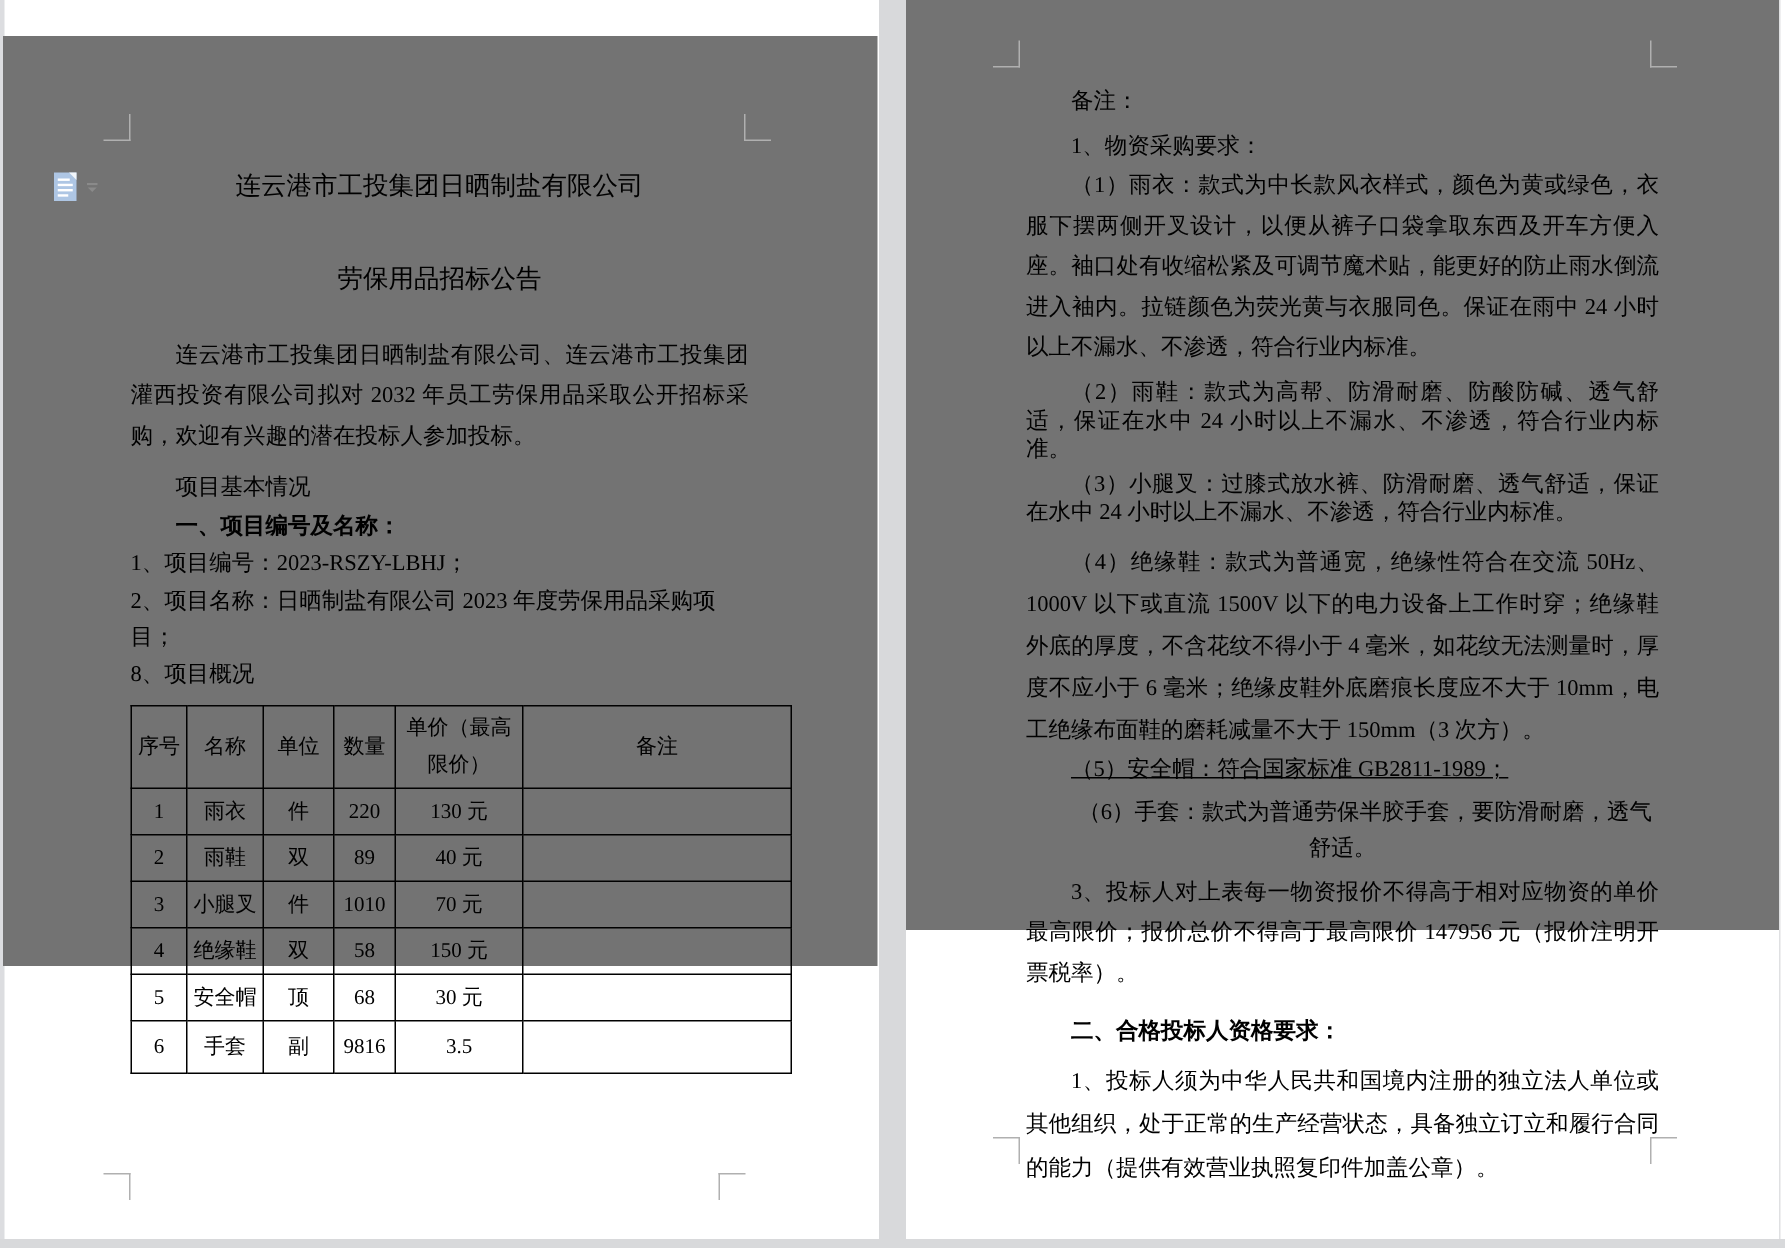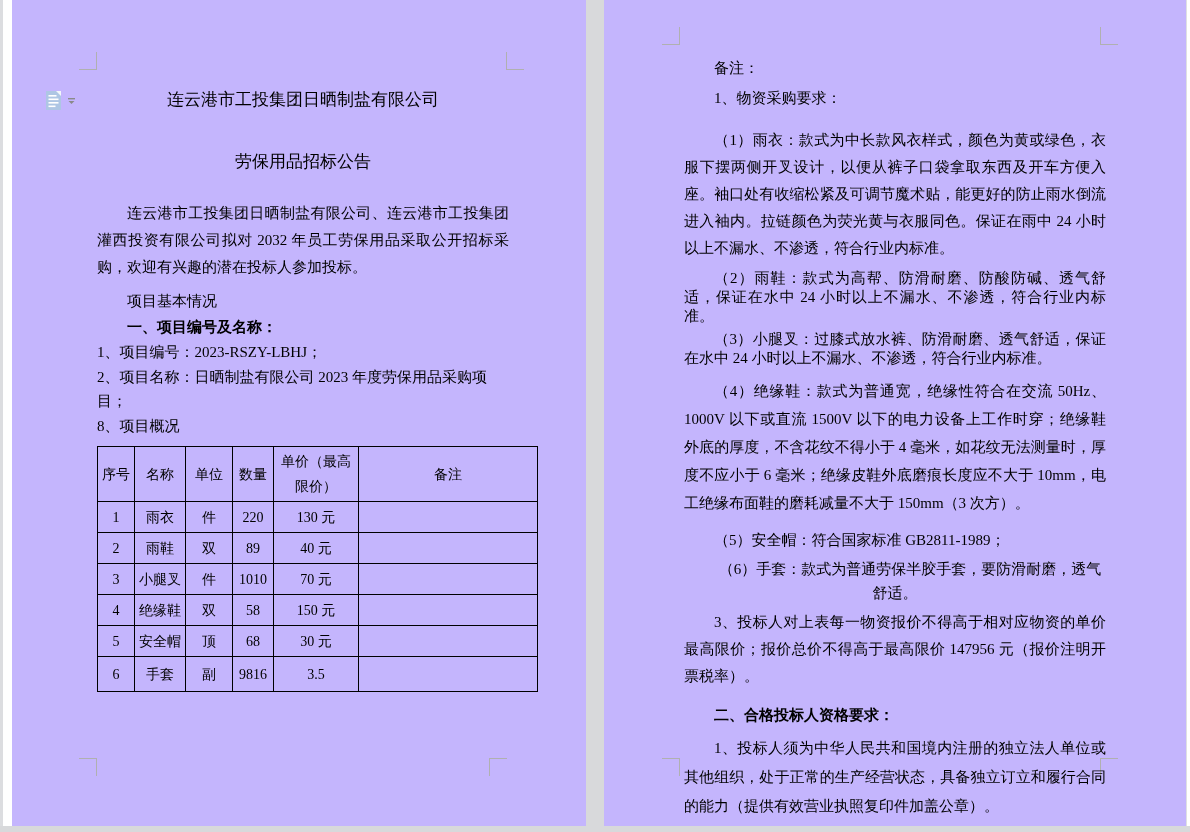--- a/index.html
+++ b/index.html
@@ -9,22 +9,22 @@
     background:#ffffff;
     position:relative;
     overflow:hidden;
     color:#000;
   }
   .workspace-edge-left { position:absolute; left:0; top:0; width:3px; height:832px; background:#dcdde0; }
   .page-gap           { position:absolute; left:586px; top:0; width:18px; height:832px; background:#d8d9db; }
   .workspace-bottom   { position:absolute; left:0; top:826px; width:1190px; height:6px; background:#d8d9db; }
   .page-edge-right    { position:absolute; left:1186px; top:0; width:1px; height:826px; background:#dfe0e2; }
 
-  .page { position:absolute; top:0; height:826px; background:#c4b5fd; }
-  .page-1 { left:12px;   width:583px; }
+  .page { position:absolute; top:0; height:620px; background:#737373; }
+  .page-1 { left:2px;   width:583px;margin-top:24px; }
   .page-2 { left:604px; width:582px; }
 
   
   .mark { position:absolute; width:18px; height:18px; }
   .mark.tl { border-right:1px solid #b0b0b0; border-bottom:1px solid #b0b0b0; }
   .mark.tr { border-left:1px solid #b0b0b0;  border-bottom:1px solid #b0b0b0; }
   .mark.bl { border-right:1px solid #b0b0b0; border-top:1px solid #b0b0b0; }
   .mark.br { border-left:1px solid #b0b0b0;  border-top:1px solid #b0b0b0; }
 
   .paste-btn { position:absolute; left:31px; top:89px; width:34px; height:24px; cursor:pointer; }
@@ -55,25 +55,25 @@
   table.goods tbody tr:last-child { height:35px; }
   col.c-no   { width:37px; }
   col.c-name { width:51px; }
   col.c-unit { width:47px; }
   col.c-qty  { width:41px; }
   col.c-price{ width:85px; }
   col.c-note { width:179px; }
 
   .p2-remark  { margin-top:11px; line-height:24px; }
   .p2-req     { margin-top:6px;  line-height:24px; }
-  .p2-item-a  { margin-top:17px;  line-height:27px; }
+  .p2-item-a  { margin-top:1px;  line-height:27px; }
   .p2-item-b  { margin-top:7px;  line-height:19px; }
   .p2-item-c  { margin-top:4px;  line-height:19px; }
   .p2-item-d  { margin-top:9px;  line-height:28px; }
-  .p2-item-e  { margin-top:11px; line-height:24px; }
+  .p2-item-e  { line-height:24px;text-decoration:underline; }
   .p2-item-f  { margin-top:5px;  line-height:24px;text-align:center; }
   .p2-note2   { margin-top:5px;  line-height:24px; }
   .p2-note3   { margin-top:4px;  line-height:27px; }
   .p2-head2   { margin-top:13px; line-height:24px; }
   .p2-qual1   { margin-top:7px;  line-height:29px; }
 </style>
 </head>
 <body>
 
 <div class="workspace-edge-left"></div>

